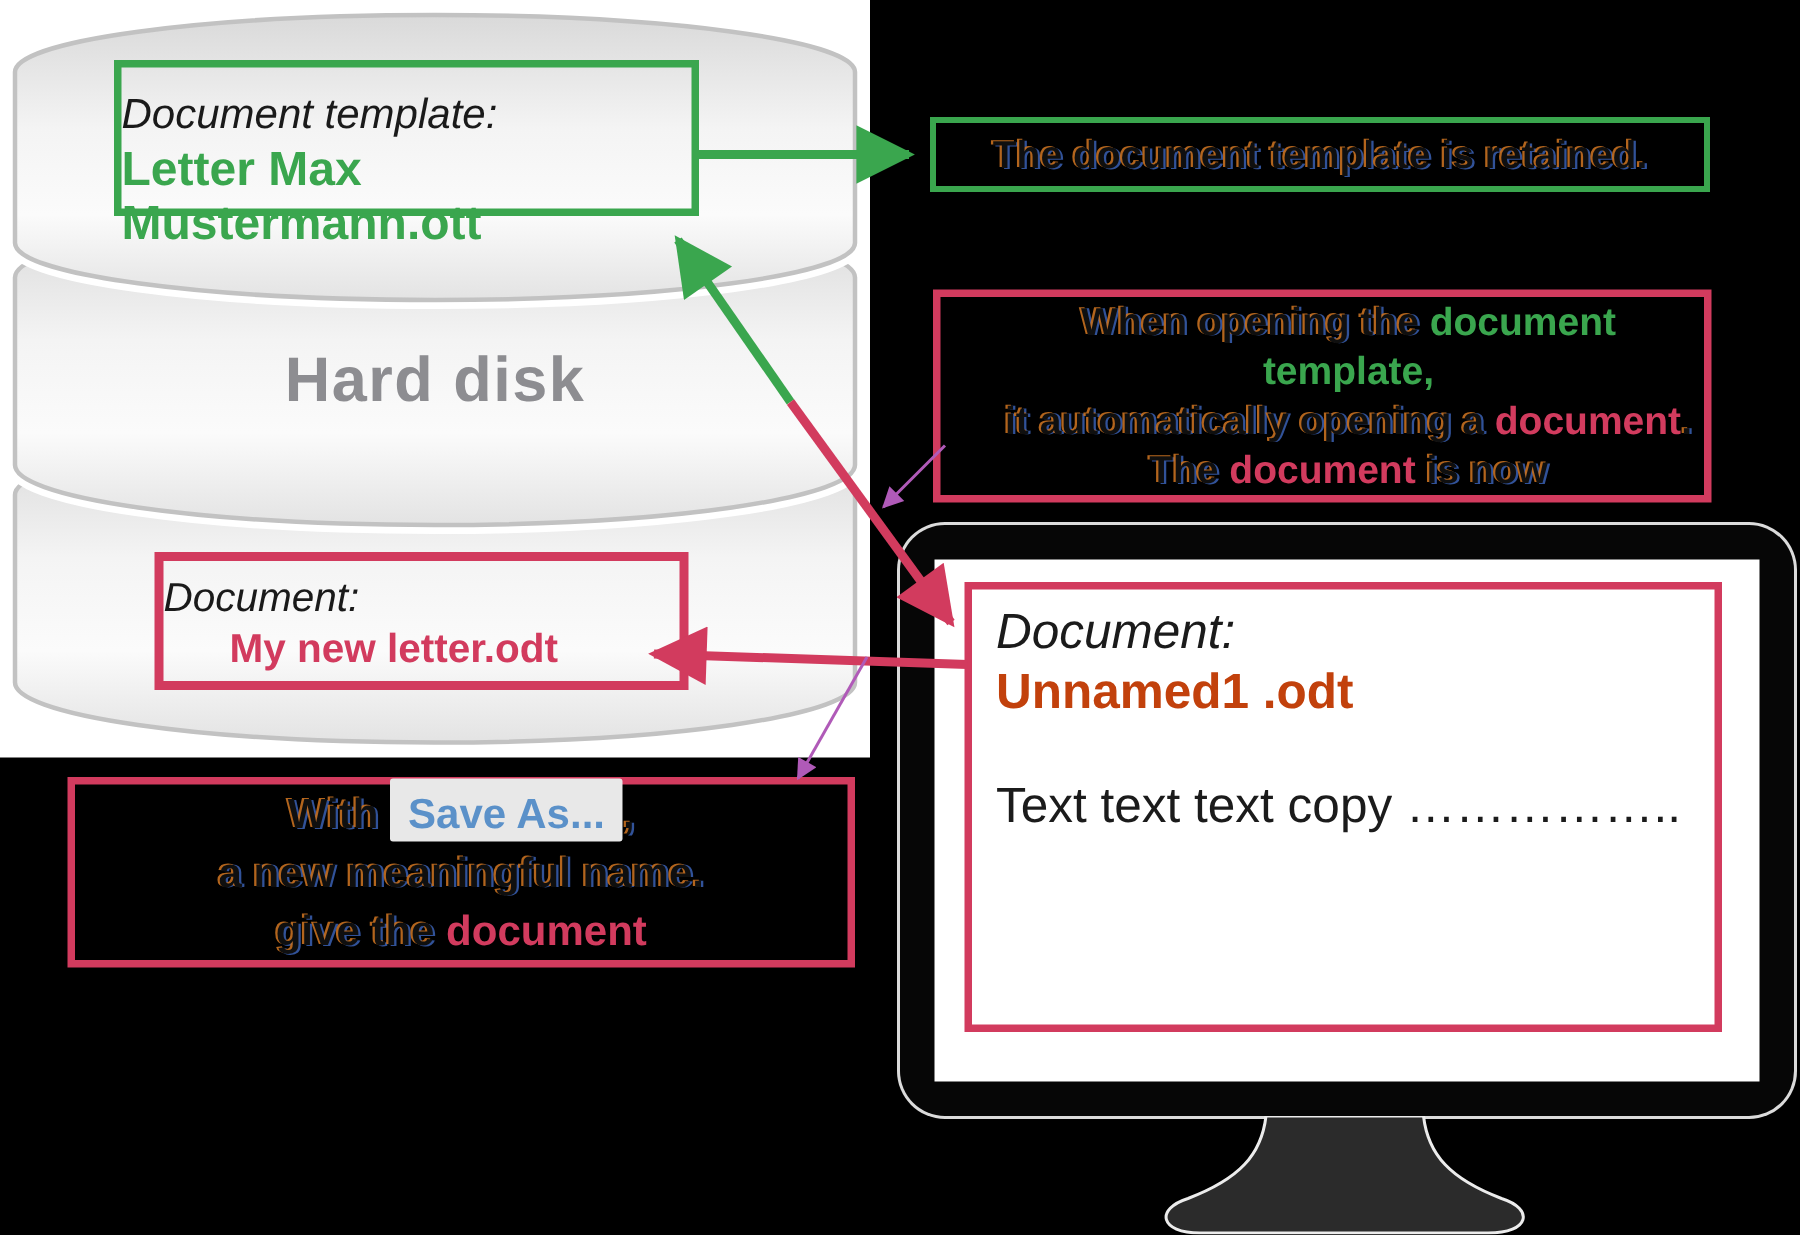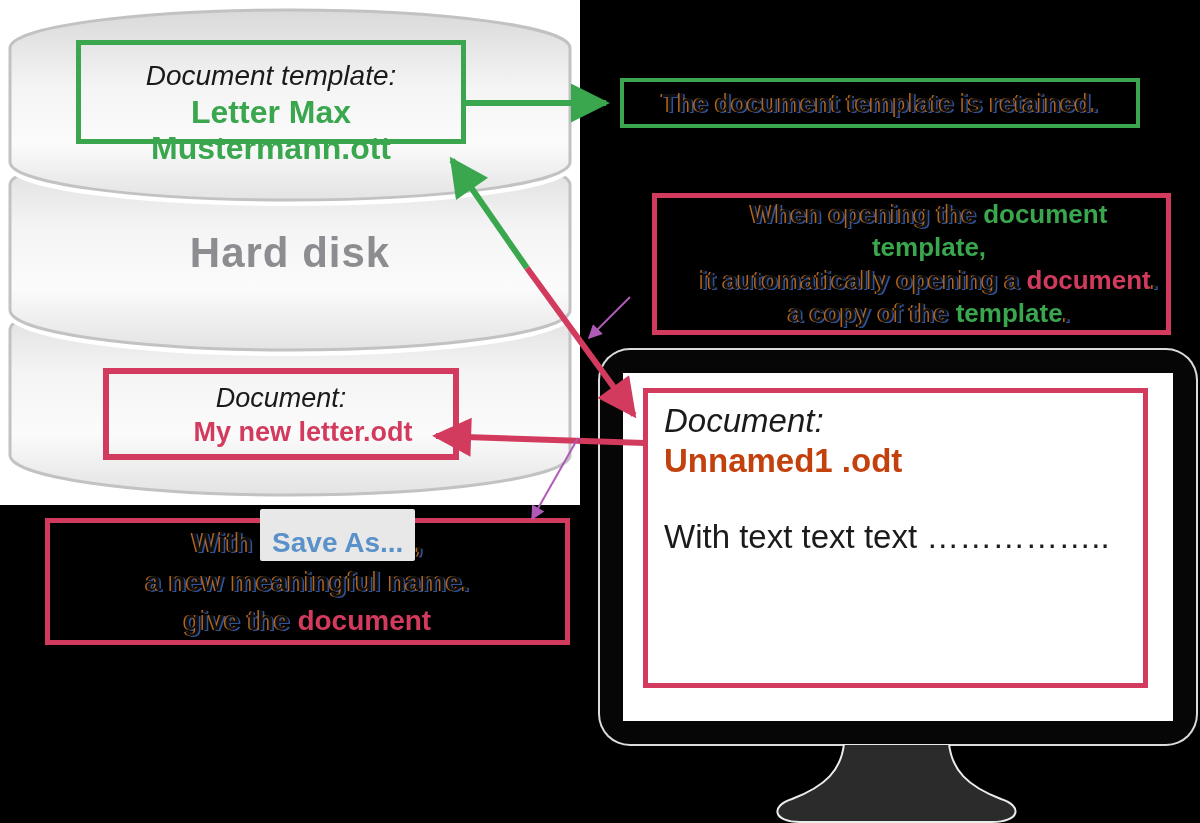--- a/index.html
+++ b/index.html
@@ -8,44 +8,44 @@
     background:#000;font-family:"Liberation Sans",sans-serif;
   }
   .abs{position:absolute;}
 
   
   #white-area{left:0;top:0;width:580px;height:505px;background:#fff;}
   #disk-label{left:0;top:229px;width:580px;text-align:center;
     font-size:42px;font-weight:bold;color:#8d8d91;letter-spacing:1px;}
 
   
-  .disk-box{box-sizing:border-box;text-align:center;background:transparent;}
+  .disk-box{box-sizing:border-box;background:transparent;}
   #template-box{left:76px;top:40px;width:390px;height:104px;
     border:5px solid #3aa64e;padding-top:13px;}
   #template-box .t1{font-style:italic;font-size:28px;color:#1a1a1a;line-height:36px;}
   #template-box .t2{font-weight:bold;font-size:32px;color:#3aa64e;line-height:36px;}
   #disk-doc-box{left:103px;top:368px;width:356px;height:92px;
     border:6px solid #d23b5e;padding-top:7px;}
   #disk-doc-box .t1{font-style:italic;font-size:27px;color:#1a1a1a;line-height:34px;}
   #disk-doc-box .t2{font-weight:bold;font-size:27px;color:#d23b5e;line-height:34px;padding-left:44px;}
 
   
   .callout{box-sizing:border-box;text-align:center;background:#000;}
   .ghost{color:#0f0f0f;font-weight:600;
     text-shadow:-1.5px -0.5px 0 rgba(198,112,32,.9),1.5px .5px 0 rgba(58,96,180,.85);}
   .w-green{color:#3aa64e;font-weight:700;}
   .w-red{color:#d23b5e;font-weight:700;}
   #callout-retained{left:620px;top:78px;width:520px;height:50px;
     border:4px solid #3aa64e;font-size:26px;line-height:42px;}
-  #callout-opening{left:652px;top:193px;width:519px;height:142px;
+  #callout-opening{left:622px;top:193px;width:519px;height:142px;
     border:5px solid #d23b5e;font-size:26px;line-height:33px;padding-top:0;padding-left:35px;}
   #callout-saveas{left:45px;top:518px;width:525px;height:127px;
     border:5px solid #d23b5e;font-size:28px;line-height:39px;padding-top:0;}
   .chip{background:#e8e8e8;color:#5b91c9;font-weight:700;
-    padding:18px 12px 3px 12px;border-radius:2px;}
+    padding:8px 12px 3px 12px;border-radius:2px;}
 
   
   #monitor-bezel{left:600px;top:350px;width:596px;height:394px;
     background:#060606;border-radius:30px;
     box-shadow:0 0 0 2px rgba(238,238,238,.92);}
   #monitor-screen{left:23px;top:23px;width:550px;height:348px;background:#fff;}
   #screen-doc-box{left:20px;top:15px;width:505px;height:300px;box-sizing:border-box;
     border:5px solid #d23b5e;padding:8px 16px;}
   #screen-doc-box .t1{font-style:italic;font-size:33px;color:#1b1b1b;line-height:40px;}
   #screen-doc-box .t2{font-weight:bold;font-size:33px;color:#c2410c;line-height:40px;}
@@ -90,35 +90,35 @@
   </div>
 </div>
 
 <div id="callout-retained" class="abs callout">
   <span class="ghost">The document template is retained.</span>
 </div>
 
 <div id="callout-opening" class="abs callout">
   <div><span class="ghost">When opening the </span><span class="w-green">document template,</span></div>
   <div><span class="ghost">it automatically opening a </span><span class="w-red">document</span><span class="ghost">.</span></div>
-  <div><span class="ghost">a copy of the </span><span class="w-green">template</span><span class="ghost">.</span></div>
+  <div><span class="ghost">The </span><span class="w-red">document</span><span class="ghost"> is now</span></div>
 </div>
 
 <div id="callout-saveas" class="abs callout">
   <div><span class="ghost">With </span><span class="chip">Save As...</span><span class="ghost">,</span></div>
   <div><span class="ghost">a new meaningful name.</span></div>
   <div><span class="ghost">give the </span><span class="w-red">document</span></div>
 </div>
 
 <div id="monitor-bezel" class="abs">
   <div id="monitor-screen" class="abs">
     <div id="screen-doc-box" class="abs">
       <div class="t1">Document:</div>
       <div class="t2">Unnamed1 .odt</div>
-      <div class="t3">With text text text ……………..</div>
+      <div class="t3">Text text text copy ……………..</div>
     </div>
   </div>
 </div>
 <svg class="abs" style="left:740px;top:744px;" width="380" height="80" viewBox="0 0 380 80">
   <path d="M104 0 C101 26, 86 42, 52 55 C30 62, 33 78, 60 78 L252 78 C280 78, 283 62, 261 55 C227 42, 212 26, 209 0 Z" fill="#2b2b2b" stroke="#ececec" stroke-width="2"></path>
 </svg>
 
 <svg id="overlay" class="abs" width="1200" height="823" viewBox="0 0 1200 823">
   <defs>
     <marker id="ah-green" viewBox="0 0 10 10" refX="9" refY="5" markerWidth="7" markerHeight="6.5" orient="auto">

